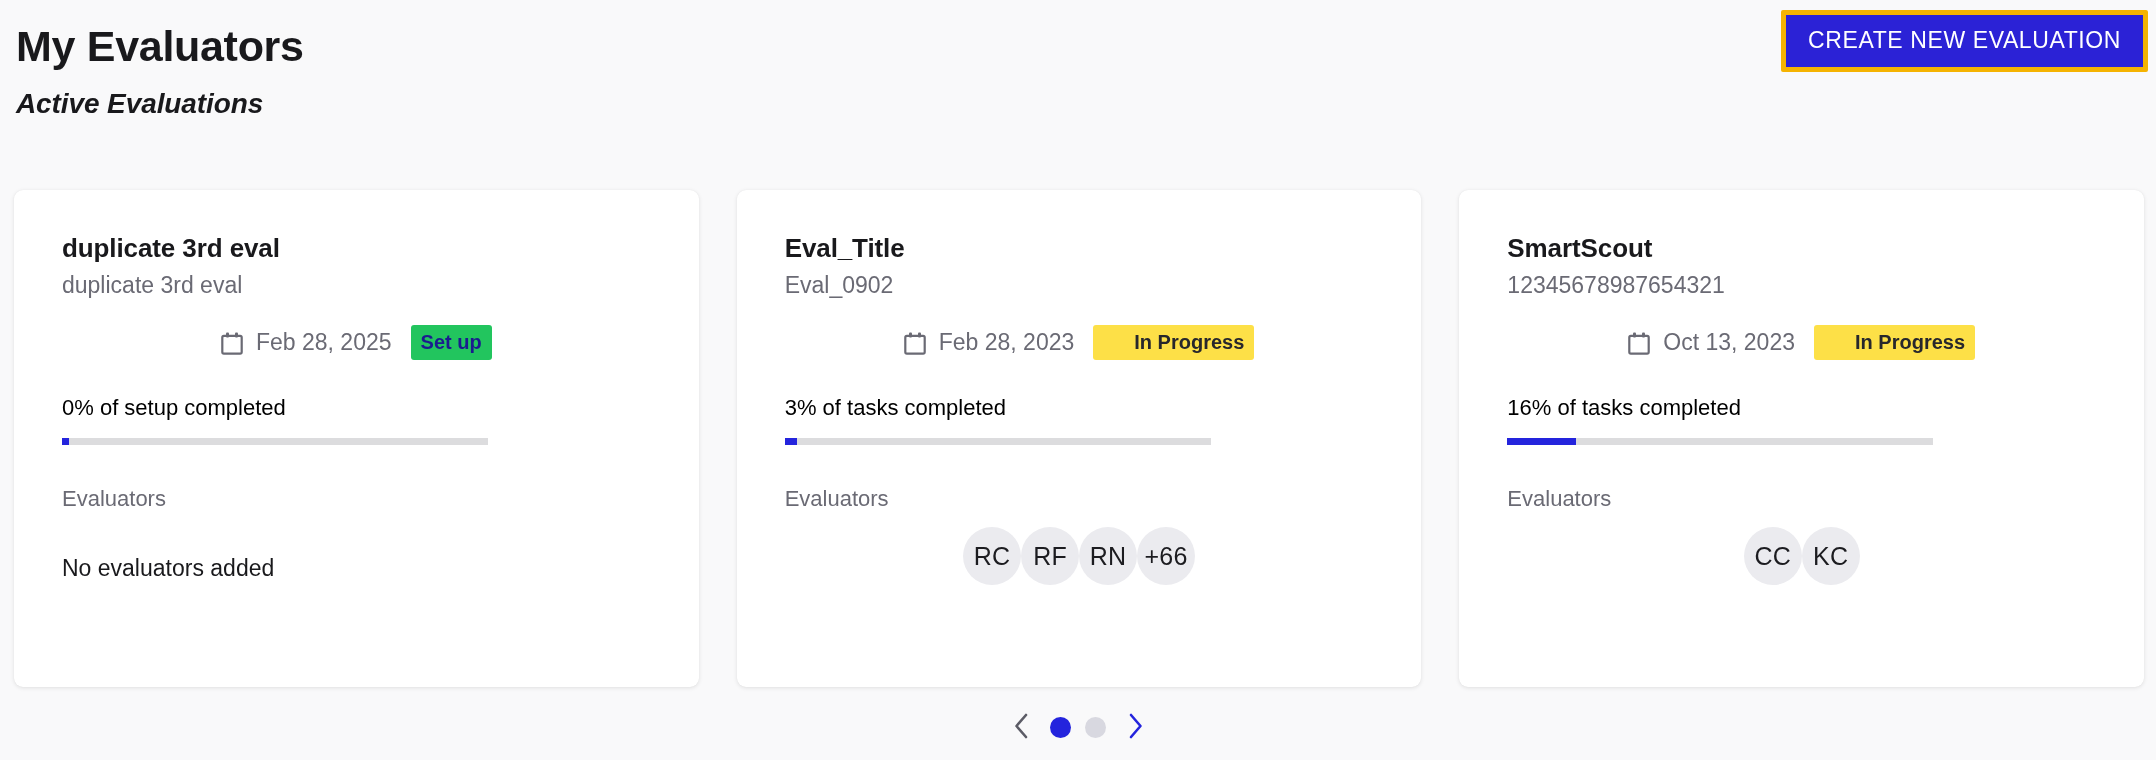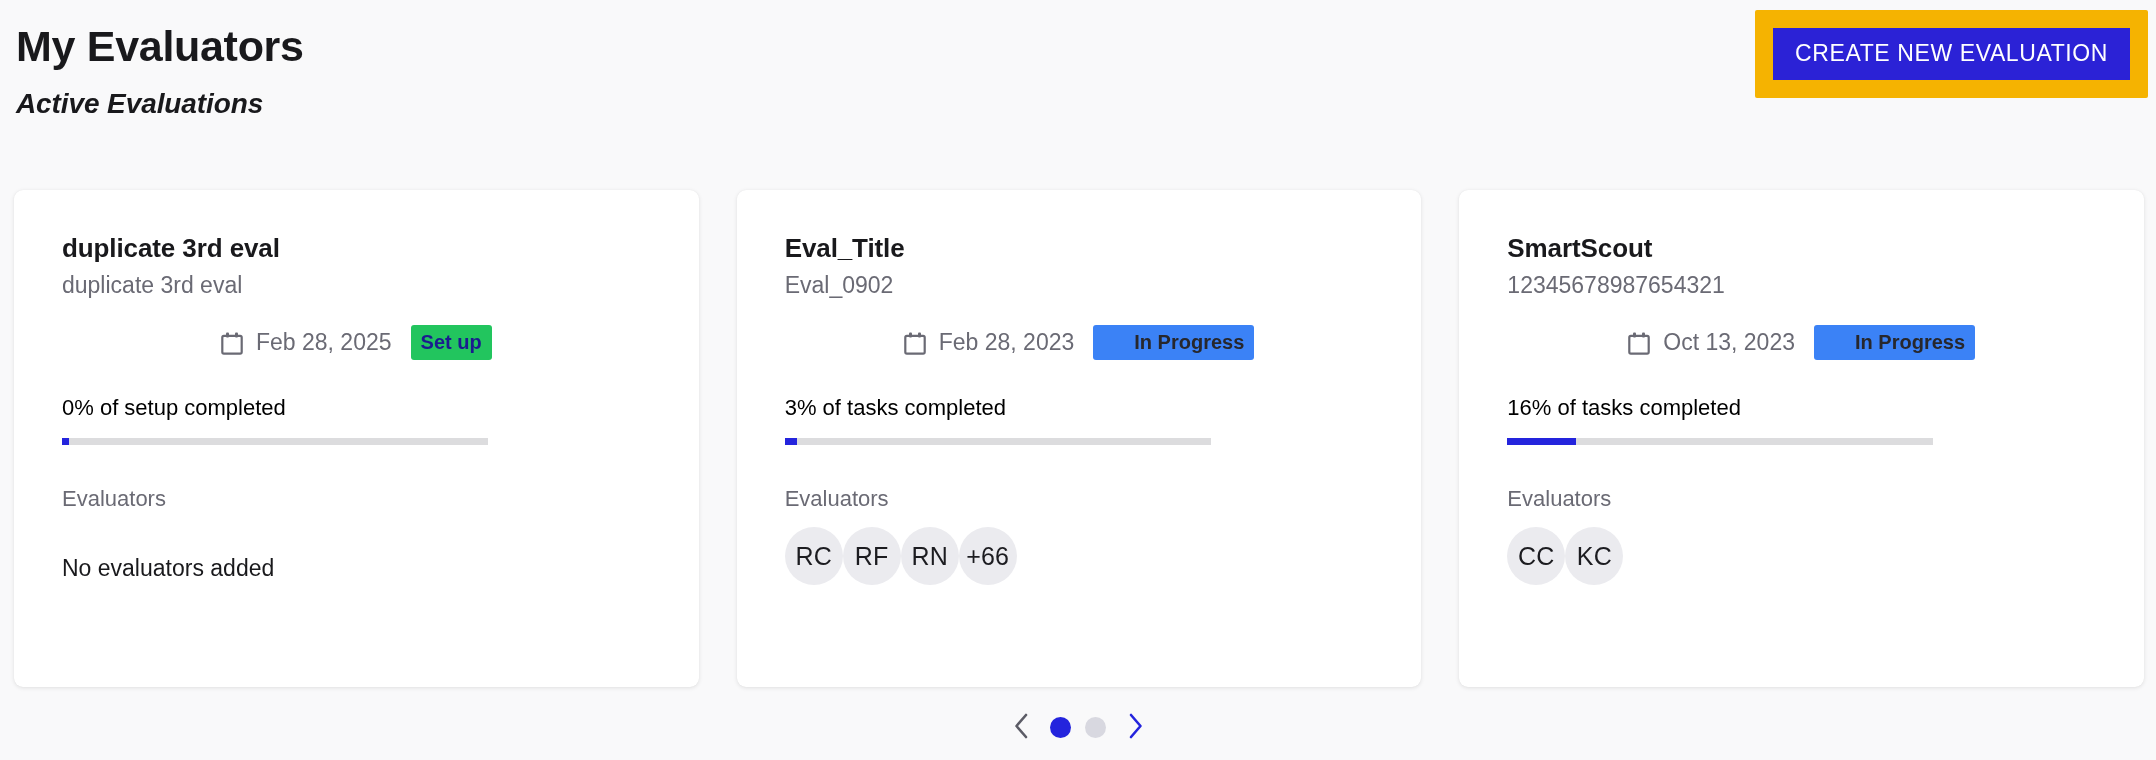--- a/index.html
+++ b/index.html
@@ -35,21 +35,21 @@
     font-weight: 700;
     color: #19191C;
     letter-spacing: -0.3px;
     line-height: 52px;
   }
 
   .create-btn-wrap {
     position: absolute;
     right: 8px;
     top: 10px;
-    padding: 18px;
+    padding: 5px;
     background: #F5B301;
     border-radius: 2px;
   }
 
   .create-btn {
     display: block;
     background: #2B22D6;
     color: #FFFFFF;
     border: none;
     font-family: "Liberation Sans", sans-serif;
@@ -145,21 +145,21 @@
     white-space: nowrap;
     margin-left: 6px;
   }
 
   .badge.setup {
     background: #22c55e;
     color: #1B1B8F;
   }
 
   .badge.progress {
-    background: #3b82f6;
+    background: #fde047;
     color: #27272C;
     padding-left: 41px;
   }
 
   .progress-label {
     margin-top: 36px;
     font-size: 22px;
     color: #000000;
     line-height: 28px;
   }
@@ -181,20 +181,21 @@
   .evaluators-label {
     margin-top: 40px;
     font-size: 22px;
     color: #6A6A74;
     line-height: 28px;
   }
 
   .avatars {
     margin-top: 14px;
     display: flex;
+    justify-content: center;
   }
 
   .avatar {
     width: 58px;
     height: 58px;
     border-radius: 50%;
     background: #EBEBEF;
     color: #1C1C20;
     font-size: 25px;
     display: flex;

